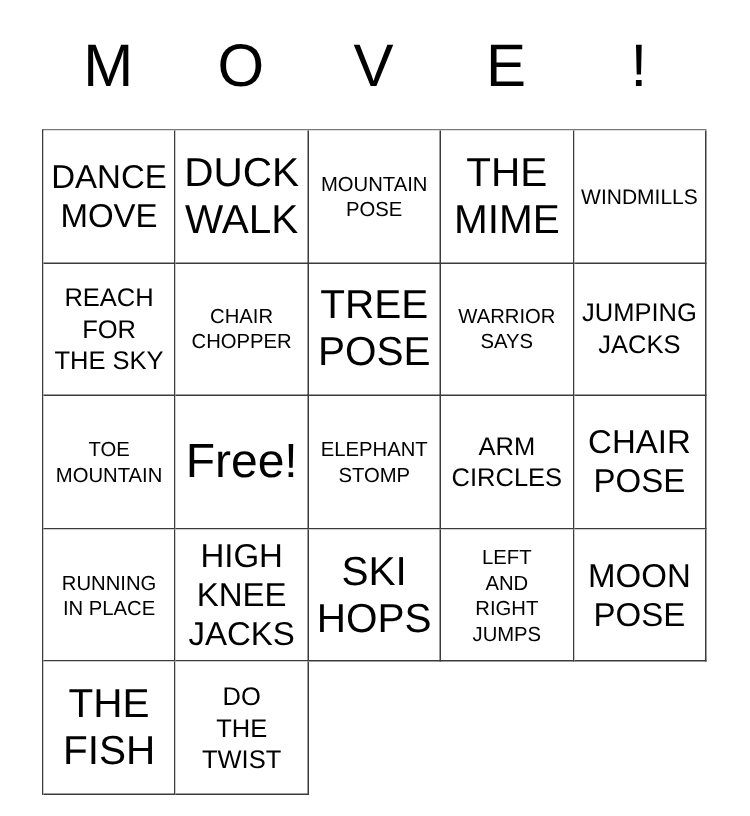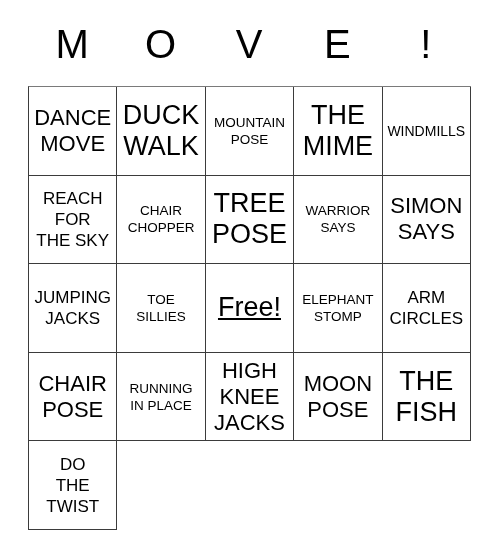--- a/index.html
+++ b/index.html
@@ -71,21 +71,21 @@
     white-space: pre-line;
     font-family: "Liberation Sans", sans-serif;
     color: #000000;
   }
   
   .sz-xl .cell-text { font-size: 27px; line-height: 31px; }
   .sz-lg .cell-text { font-size: 22px; line-height: 26px; }
   .sz-md .cell-text { font-size: 17px; line-height: 21px; }
   .sz-sm .cell-text { font-size: 13.5px; line-height: 17px; }
   .sz-xs .cell-text { font-size: 14px; line-height: 16px; }
-  .free .cell-text { font-size: 27px; line-height: 33px; text-decoration: underline; }
+  .free .cell-text { font-size: 32px; line-height: 33px; }
 </style>
 </head>
 <body>
 
 <div id="card">
 
   <div id="header-row">
       <div class="header-letter">M</div>
       <div class="header-letter">O</div>
       <div class="header-letter">V</div>
@@ -123,31 +123,27 @@
 CHOPPER</span>
       </div>
       <div class="cell sz-xl">
         <span class="cell-text">TREE
 POSE</span>
       </div>
       <div class="cell sz-sm">
         <span class="cell-text">WARRIOR
 SAYS</span>
       </div>
-      <div class="cell sz-lg">
-        <span class="cell-text">SIMON
-SAYS</span>
-      </div>
       <div class="cell sz-md">
         <span class="cell-text">JUMPING
 JACKS</span>
       </div>
       <div class="cell sz-sm">
         <span class="cell-text">TOE
-SILLIES</span>
+MOUNTAIN</span>
       </div>
       <div class="cell free">
         <span class="cell-text">Free!</span>
       </div>
       <div class="cell sz-sm">
         <span class="cell-text">ELEPHANT
 STOMP</span>
       </div>
       <div class="cell sz-md">
         <span class="cell-text">ARM
@@ -159,20 +155,30 @@
       </div>
       <div class="cell sz-sm">
         <span class="cell-text">RUNNING
 IN PLACE</span>
       </div>
       <div class="cell sz-lg">
         <span class="cell-text">HIGH
 KNEE
 JACKS</span>
       </div>
+      <div class="cell sz-xl">
+        <span class="cell-text">SKI
+HOPS</span>
+      </div>
+      <div class="cell sz-sm">
+        <span class="cell-text">LEFT
+AND
+RIGHT
+JUMPS</span>
+      </div>
       <div class="cell sz-lg">
         <span class="cell-text">MOON
 POSE</span>
       </div>
       <div class="cell sz-xl">
         <span class="cell-text">THE
 FISH</span>
       </div>
       <div class="cell sz-md">
         <span class="cell-text">DO

